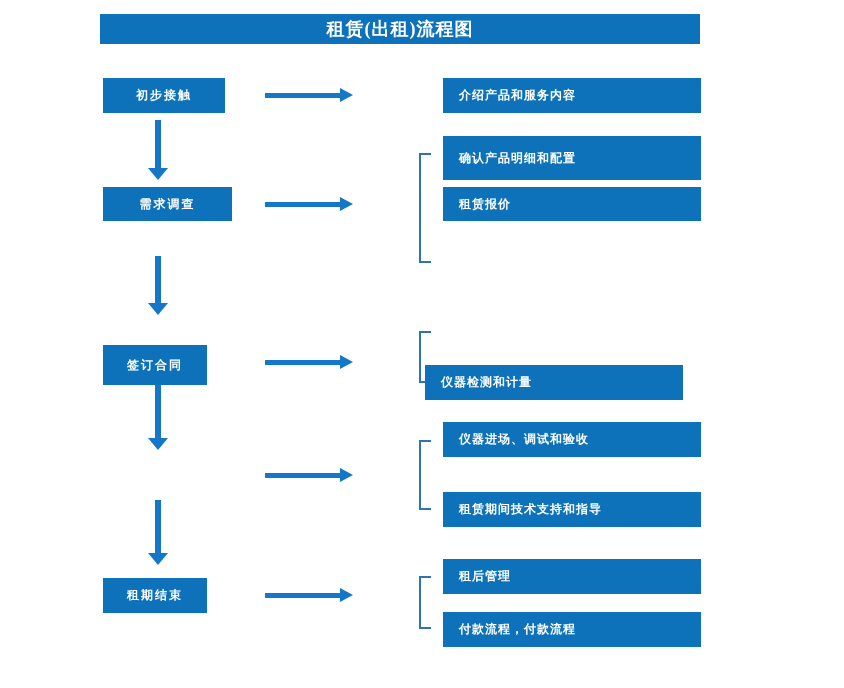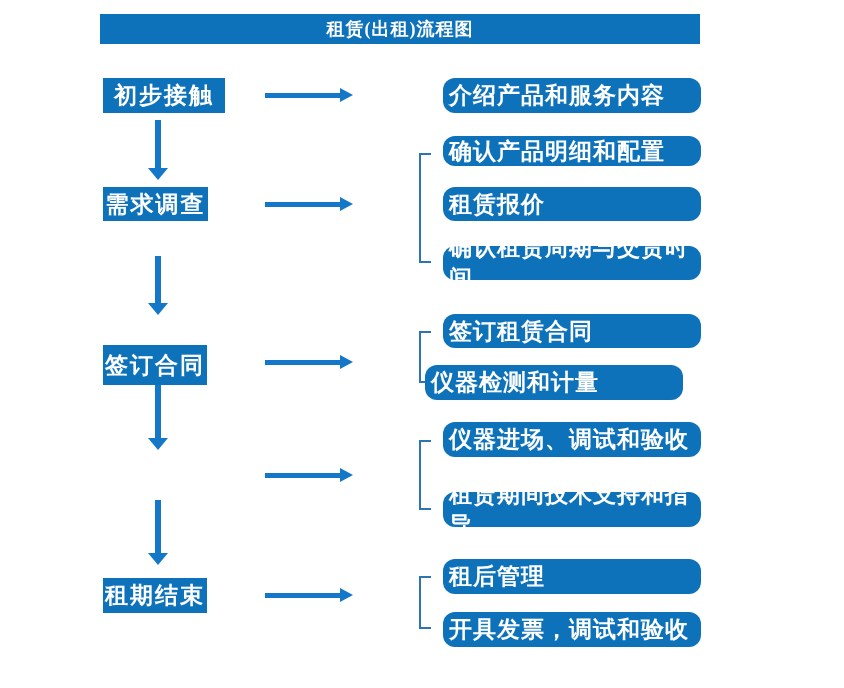--- a/index.html
+++ b/index.html
@@ -13,24 +13,24 @@
   body{font-family:"Liberation Serif","DejaVu Serif",serif;}
   .canvas{position:relative;width:844px;height:688px;background:#ffffff;overflow:hidden;}
   .title-bar{
     position:absolute;left:100px;top:14px;width:600px;height:30px;
     background:var(--box-blue);color:var(--text-white);
     font-weight:bold;font-size:18px;letter-spacing:1px;
     display:flex;align-items:center;justify-content:center;
   }
   .box{
     position:absolute;background:var(--box-blue);color:var(--text-white);
-    font-weight:bold;font-size:23px;
+    font-weight:bold;font-size:12px;
   }
   .left-box{display:flex;align-items:center;justify-content:center;letter-spacing:2px;}
-  .right-box{display:flex;align-items:center;padding-left:6px;letter-spacing:1px;border-radius:12px;}
+  .right-box{display:flex;align-items:center;padding-left:16px;letter-spacing:1px;}
   .h-arrow{position:absolute;width:88px;height:14px;display:flex;align-items:center;}
   .h-arrow .shaft{flex:1;height:5px;background:var(--arrow-blue);}
   .h-arrow .head{
     width:0;height:0;
     border-top:7px solid transparent;border-bottom:7px solid transparent;
     border-left:13px solid var(--arrow-blue);
   }
   .v-arrow{position:absolute;width:22px;display:flex;flex-direction:column;align-items:center;}
   .v-arrow .shaft{width:6px;flex:1;background:var(--arrow-blue);}
   .v-arrow .head{
@@ -45,21 +45,21 @@
   }
 </style>
 </head>
 <body>
 
 <div class="canvas">
 
   <div class="title-bar">租赁(出租)流程图</div>
 
   <div class="box left-box" style="left:103px;top:78px;width:122px;height:35px">初步接触</div>
-  <div class="box left-box" style="left:103px;top:187px;width:105px;height:34px">需求调查</div>
+  <div class="box left-box" style="left:103px;top:187px;width:129px;height:34px">需求调查</div>
   <div class="box left-box" style="left:103px;top:345px;width:104px;height:40px">签订合同</div>
   <div class="box left-box" style="left:103px;top:578px;width:104px;height:35px">租期结束</div>
 
   <div class="v-arrow" style="left:147px;top:120px;height:60px">
     <div class="shaft"></div>
     <div class="head"></div>
   </div>
   <div class="v-arrow" style="left:147px;top:256px;height:59px">
     <div class="shaft"></div>
     <div class="head"></div>
@@ -94,26 +94,24 @@
     <div class="head"></div>
   </div>
 
   <div class="bracket" style="top:153px;height:110px"></div>
   <div class="bracket" style="top:331px;height:52px"></div>
   <div class="bracket" style="top:440px;height:70px"></div>
   <div class="bracket" style="top:576px;height:53px"></div>
 
   <div class="box right-box" style="left:443px;top:78px;width:258px;height:35px">介绍产品和服务内容</div>
 
-  <div class="box right-box" style="left:443px;top:136px;width:258px;height:30px">确认产品明细和配置</div>
+  <div class="box right-box" style="left:443px;top:136px;width:258px;height:44px">确认产品明细和配置</div>
   <div class="box right-box" style="left:443px;top:187px;width:258px;height:34px">租赁报价</div>
-  <div class="box right-box" style="left:443px;top:246px;width:258px;height:34px">确认租赁周期与交货时间</div>
 
-  <div class="box right-box" style="left:443px;top:314px;width:258px;height:34px">签订租赁合同</div>
   <div class="box right-box" style="left:425px;top:365px;width:258px;height:35px">仪器检测和计量</div>
 
   <div class="box right-box" style="left:443px;top:492px;width:258px;height:35px">租赁期间技术支持和指导</div>
   <div class="box right-box" style="left:443px;top:422px;width:258px;height:35px">仪器进场、调试和验收</div>
 
   <div class="box right-box" style="left:443px;top:559px;width:258px;height:35px">租后管理</div>
-  <div class="box right-box" style="left:443px;top:612px;width:258px;height:35px">开具发票，调试和验收</div>
+  <div class="box right-box" style="left:443px;top:612px;width:258px;height:35px">付款流程，付款流程</div>
 
 </div>
 
 </body></html>

